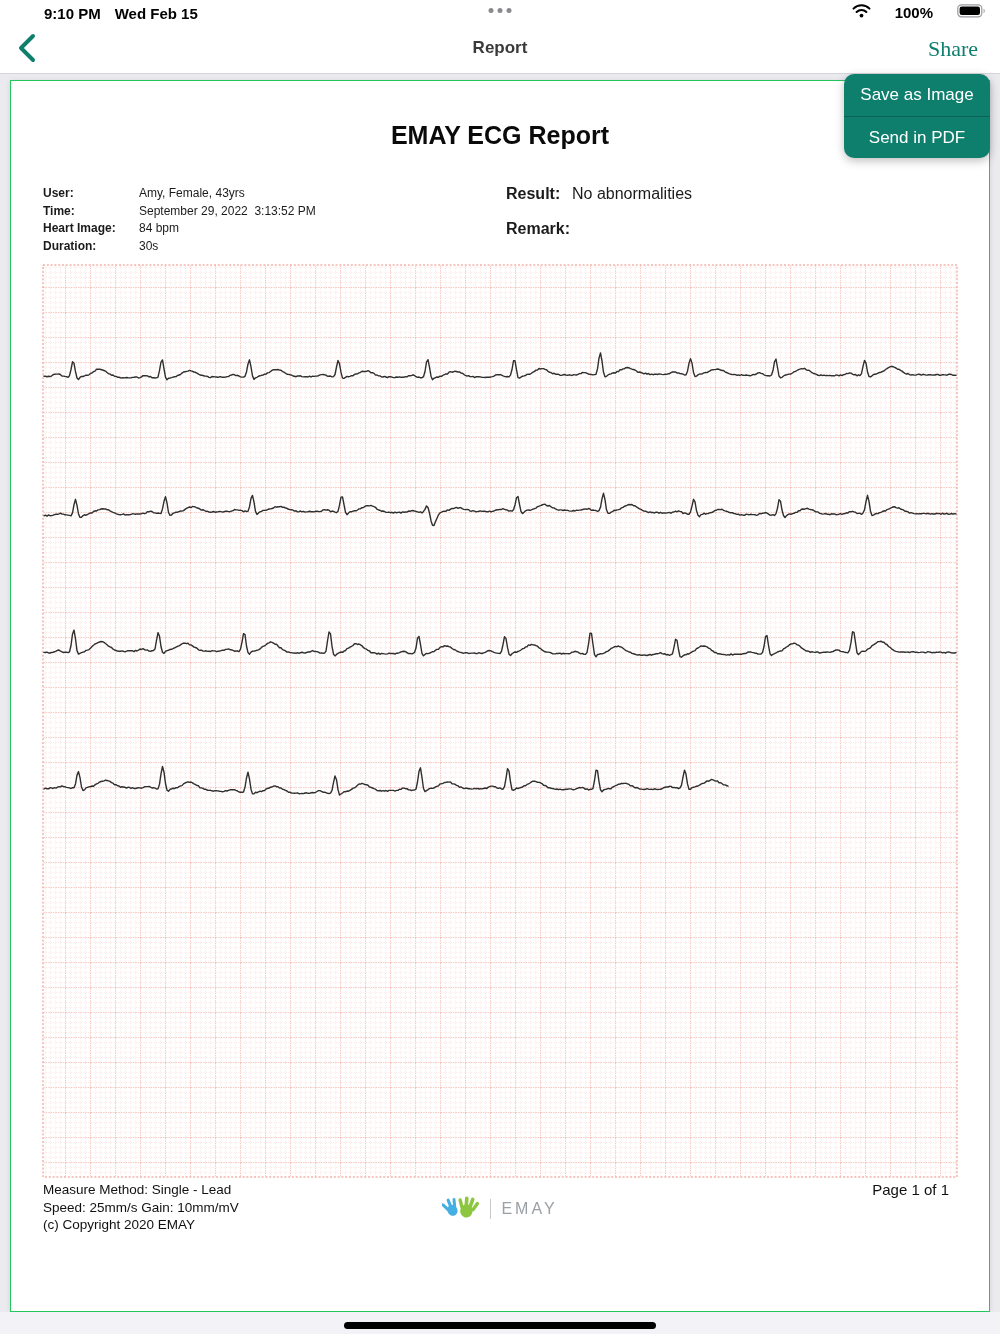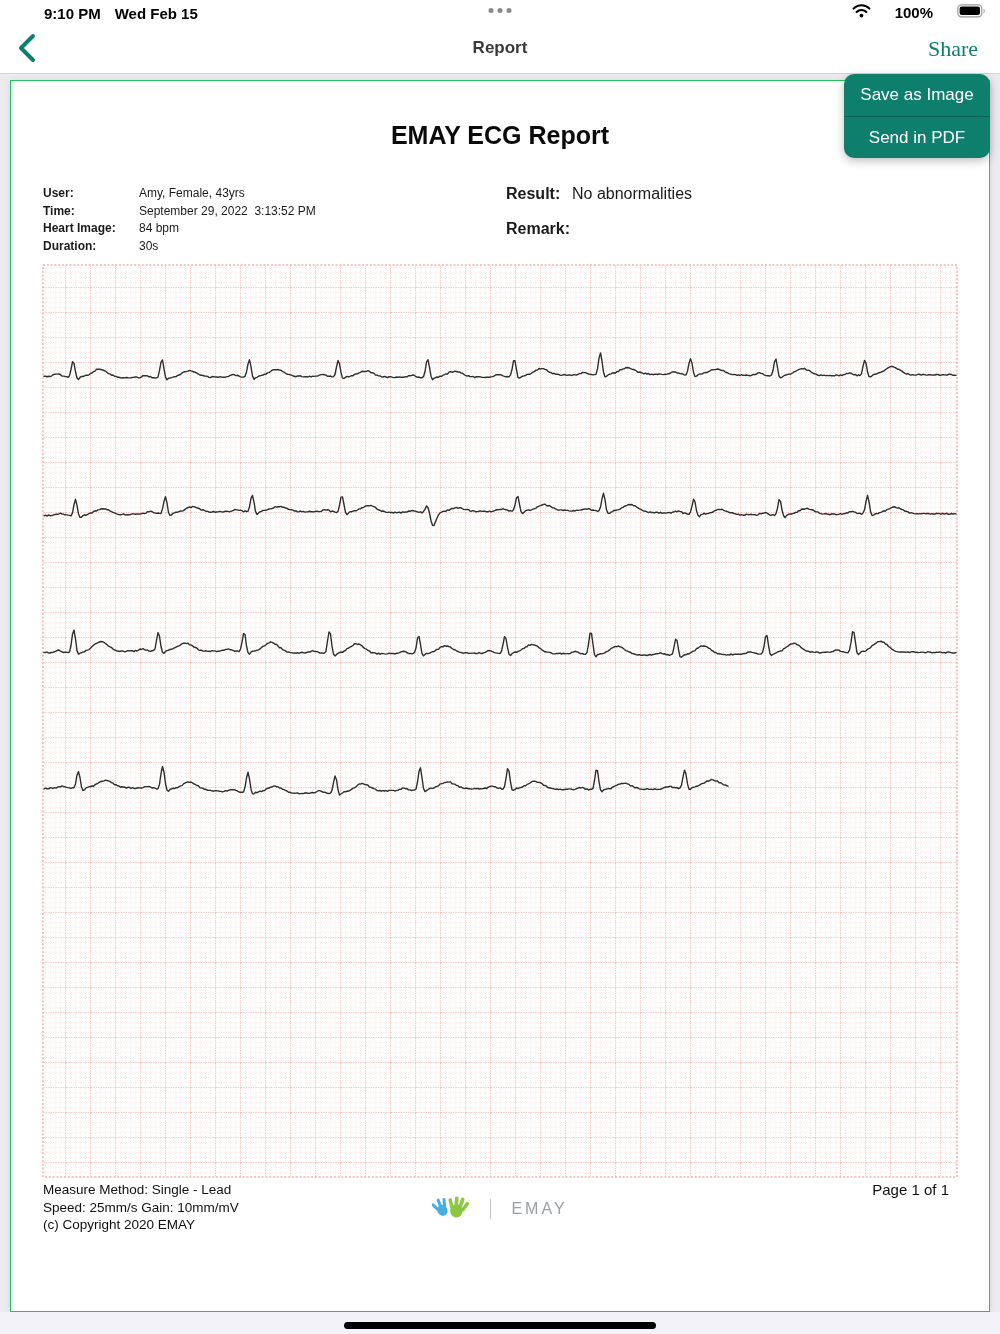--- a/index.html
+++ b/index.html
@@ -39,21 +39,21 @@
   .info-right { position:absolute; left:495px; top:104px; font-size:16px; line-height:17.5px; }
   .irow { display:flex; }
   .irow .lab { font-weight:700; width:96px; }
   .irow .val { white-space:pre; }
   .info-right .irow .lab { width:66px; }
   .info-right .remark-row { margin-top:17.5px; }
   .ecg-area { position:absolute; left:30px; top:182px; width:918px; height:916px; }
   .footer { position:absolute; left:32px; top:1100px; font-size:13.5px; line-height:17.5px; color:#111; }
   .page-label { position:absolute; right:40px; top:1100px; font-size:15px; color:#111; }
   .logo { position:absolute; left:0; right:0; top:1112px; display:flex; align-items:center;
-          justify-content:center; gap:20px; }
+          justify-content:center; gap:10px; }
   .logo-divider { width:1px; height:20px; background:#c9c9cd; }
   .logo-text { font-size:16px; letter-spacing:3px; color:#9aa0a6; font-weight:400; }
   
   .home-strip { position:absolute; left:0; top:1312px; width:1000px; height:22px; background:#f2f2f7; }
   .home-indicator { position:absolute; left:50%; bottom:5px; transform:translateX(-50%);
                     width:312px; height:7px; border-radius:4px; background:#000; cursor:grab; }
 </style>
 </head>
 <body>
 

